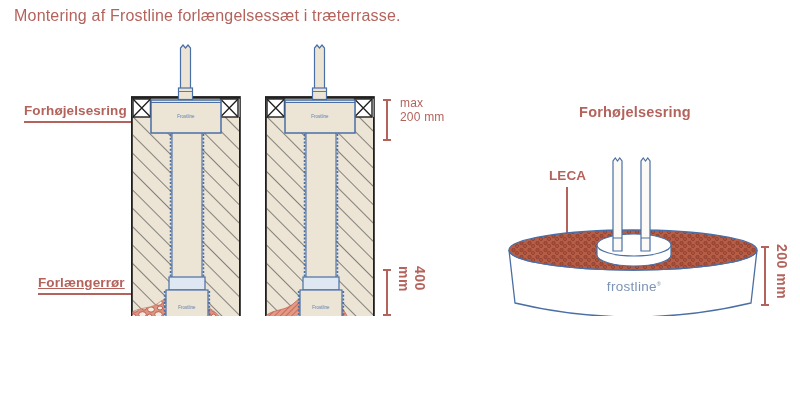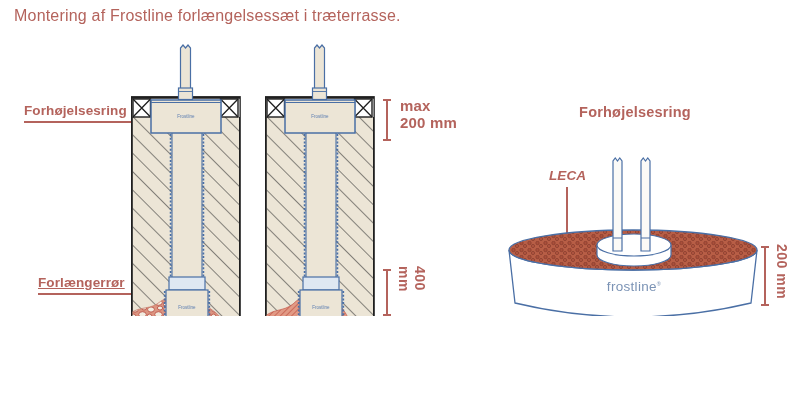--- a/index.html
+++ b/index.html
@@ -25,21 +25,21 @@
   .measure-line {
     width:2px; background:#b4635c;
   }
   .measure-line::before, .measure-line::after {
     content:""; position:absolute; left:-3px; width:8px; height:1.8px; background:#b4635c;
   }
   .measure-line::before { top:0; }
   .measure-line::after { bottom:0; }
 
   .measure-text {
-    color:#b4635c; font-weight:700; font-size:15px; line-height:1.15; letter-spacing:0.2px;
+    color:#b4635c; font-weight:400; font-size:12px; line-height:1.15; letter-spacing:0.2px;
   }
   .vtext {
     writing-mode:vertical-rl; color:#b4635c; font-weight:600; font-size:14px; letter-spacing:0.5px;
   }
 
   .check {
     font-size:30px; font-weight:700; color:#121212; line-height:1;
   }
 
   .right-title {
@@ -188,21 +188,21 @@
   </div>
 
   <div class="abs measure-line" style="left:386px; top:269px; height:47px;"></div>
   <div class="abs vtext" style="left:396px; top:266px;">400 mm</div>
 
   <div class="abs check" style="left:173px; top:359px;">✔</div>
   <div class="abs check" style="left:301px; top:359px;">✔</div>
 
   <div class="abs right-title">Forhøjelsesring</div>
 
-  <div class="abs callout" style="left:549px; top:168px;font-style:italic;">LECA</div>
+  <div class="abs callout" style="left:549px; top:168px;">LECA</div>
   <div class="abs leader-v" style="left:566px; top:187px; height:49px;"></div>
 
   <svg class="abs" style="left:495px; top:150px;" width="310" height="185" viewBox="0 0 310 185">
     <defs>
       <pattern id="lc" patternUnits="userSpaceOnUse" width="8" height="7">
         <rect width="8" height="7" fill="#b85e46"></rect>
         <circle cx="2.5" cy="2" r="1.7" fill="#aa4f3a" stroke="#7c3426" stroke-width="0.6"></circle>
         <circle cx="6" cy="5" r="1.6" fill="#b05540" stroke="#7c3426" stroke-width="0.6"></circle>
       </pattern>
     </defs>

